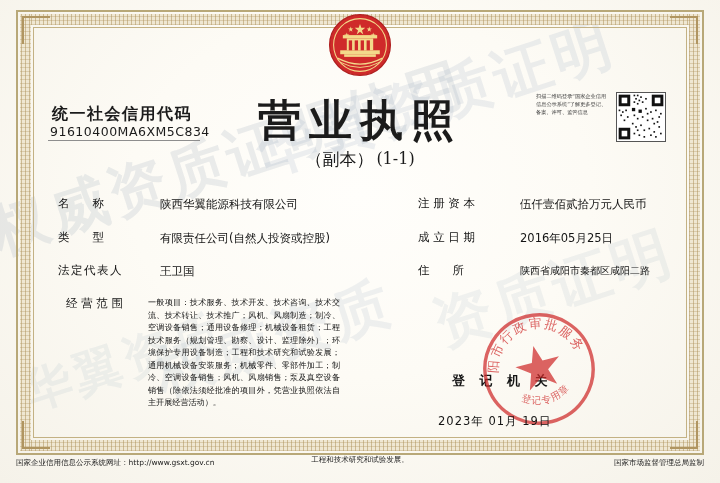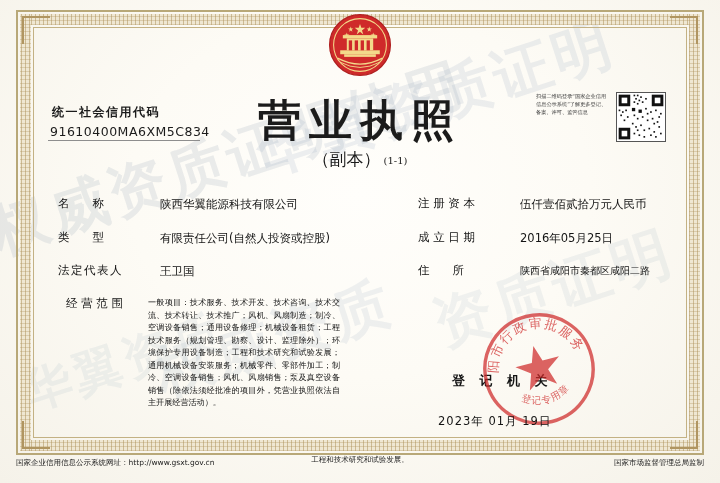--- a/index.html
+++ b/index.html
@@ -134,31 +134,31 @@
   .title-sub {
     position: absolute;
     left: 0; right: 0;
     top: 148px;
     text-align: center;
     font-size: 17px;
     color: #1b1b1b;
     font-family: "DejaVu Serif", "Liberation Serif", serif;
   }
   .title-sub .copy-no {
-    font-size: 10px;
+    font-size: 16px;
     margin-left: 3px;
     vertical-align: 1px;
   }
 
   
   .code-label {
     position: absolute;
     left: 52px;
     top: 104px;
-    font-size: 12px;
+    font-size: 16px;
     letter-spacing: 1.5px;
     color: #1b1b1b;
     font-weight: 600;
   }
   .code-value {
     position: absolute;
     left: 50px;
     top: 124px;
     font-size: 12.5px;
     letter-spacing: 0.5px;

